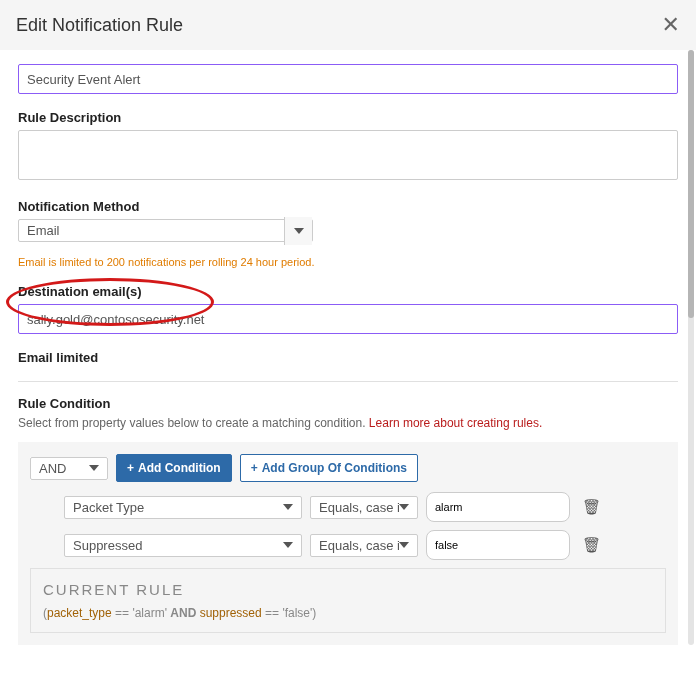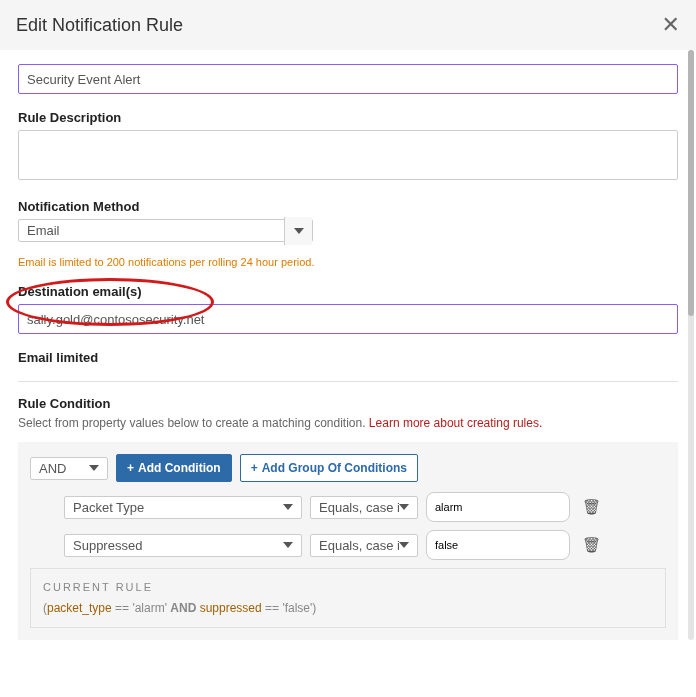--- a/index.html
+++ b/index.html
@@ -29,21 +29,21 @@
     .btn-primary-sm { background: #2d6aa8; color: #fff; border: 1px solid #2d6aa8; padding: 6px 10px; font-size: 12px; font-weight: 700; cursor: pointer; border-radius: 2px; display: flex; align-items: center; gap: 4px; }
     .btn-outline-sm { background: #fff; color: #2d6aa8; border: 1px solid #2d6aa8; padding: 6px 10px; font-size: 12px; font-weight: 700; cursor: pointer; border-radius: 2px; display: flex; align-items: center; gap: 4px; }
     .plus-glyph { font-weight: 700; }
     .cond-row { display: flex; gap: 8px; align-items: center; margin-bottom: 8px; margin-left: 34px; }
     .cond-prop { width: 238px; }
     .cond-op { width: 108px; }
     .cond-op .select-box span:first-child { white-space: nowrap; overflow: hidden; text-overflow: clip; }
     .cond-val { width: 144px; height: 30px; border: 1px solid #ccc; padding: 4px 8px; font-size: 11px; background: #fff; border-radius: 8px; }
     .trash-btn { background: none; border: none; cursor: pointer; color: #555; font-size: 15px; padding: 2px 4px; }
     .current-rule-box { border: 1px solid #e0e0e0; padding: 12px; margin-top: 6px; background: #f5f5f5; }
-    .current-rule-title { font-size: 11px; letter-spacing: 2px; color: #888; margin-bottom: 8px; }
+    .current-rule-title { font-size: 15px; letter-spacing: 2px; color: #888; margin-bottom: 8px; }
     .rule-expr { font-size: 12px; color: #888; }
     .rule-expr .tok-field { color: #a16207; }
     .rule-expr .tok-op { color: #888; font-weight: 700; }
     .red-ellipse { position: absolute; border: 3px solid #d31919; border-radius: 50%; pointer-events: none; }
   </style>
 </head>
 <body>
 
 <div class="dialog-header">
   <div class="dialog-title">Edit Notification Rule</div>

